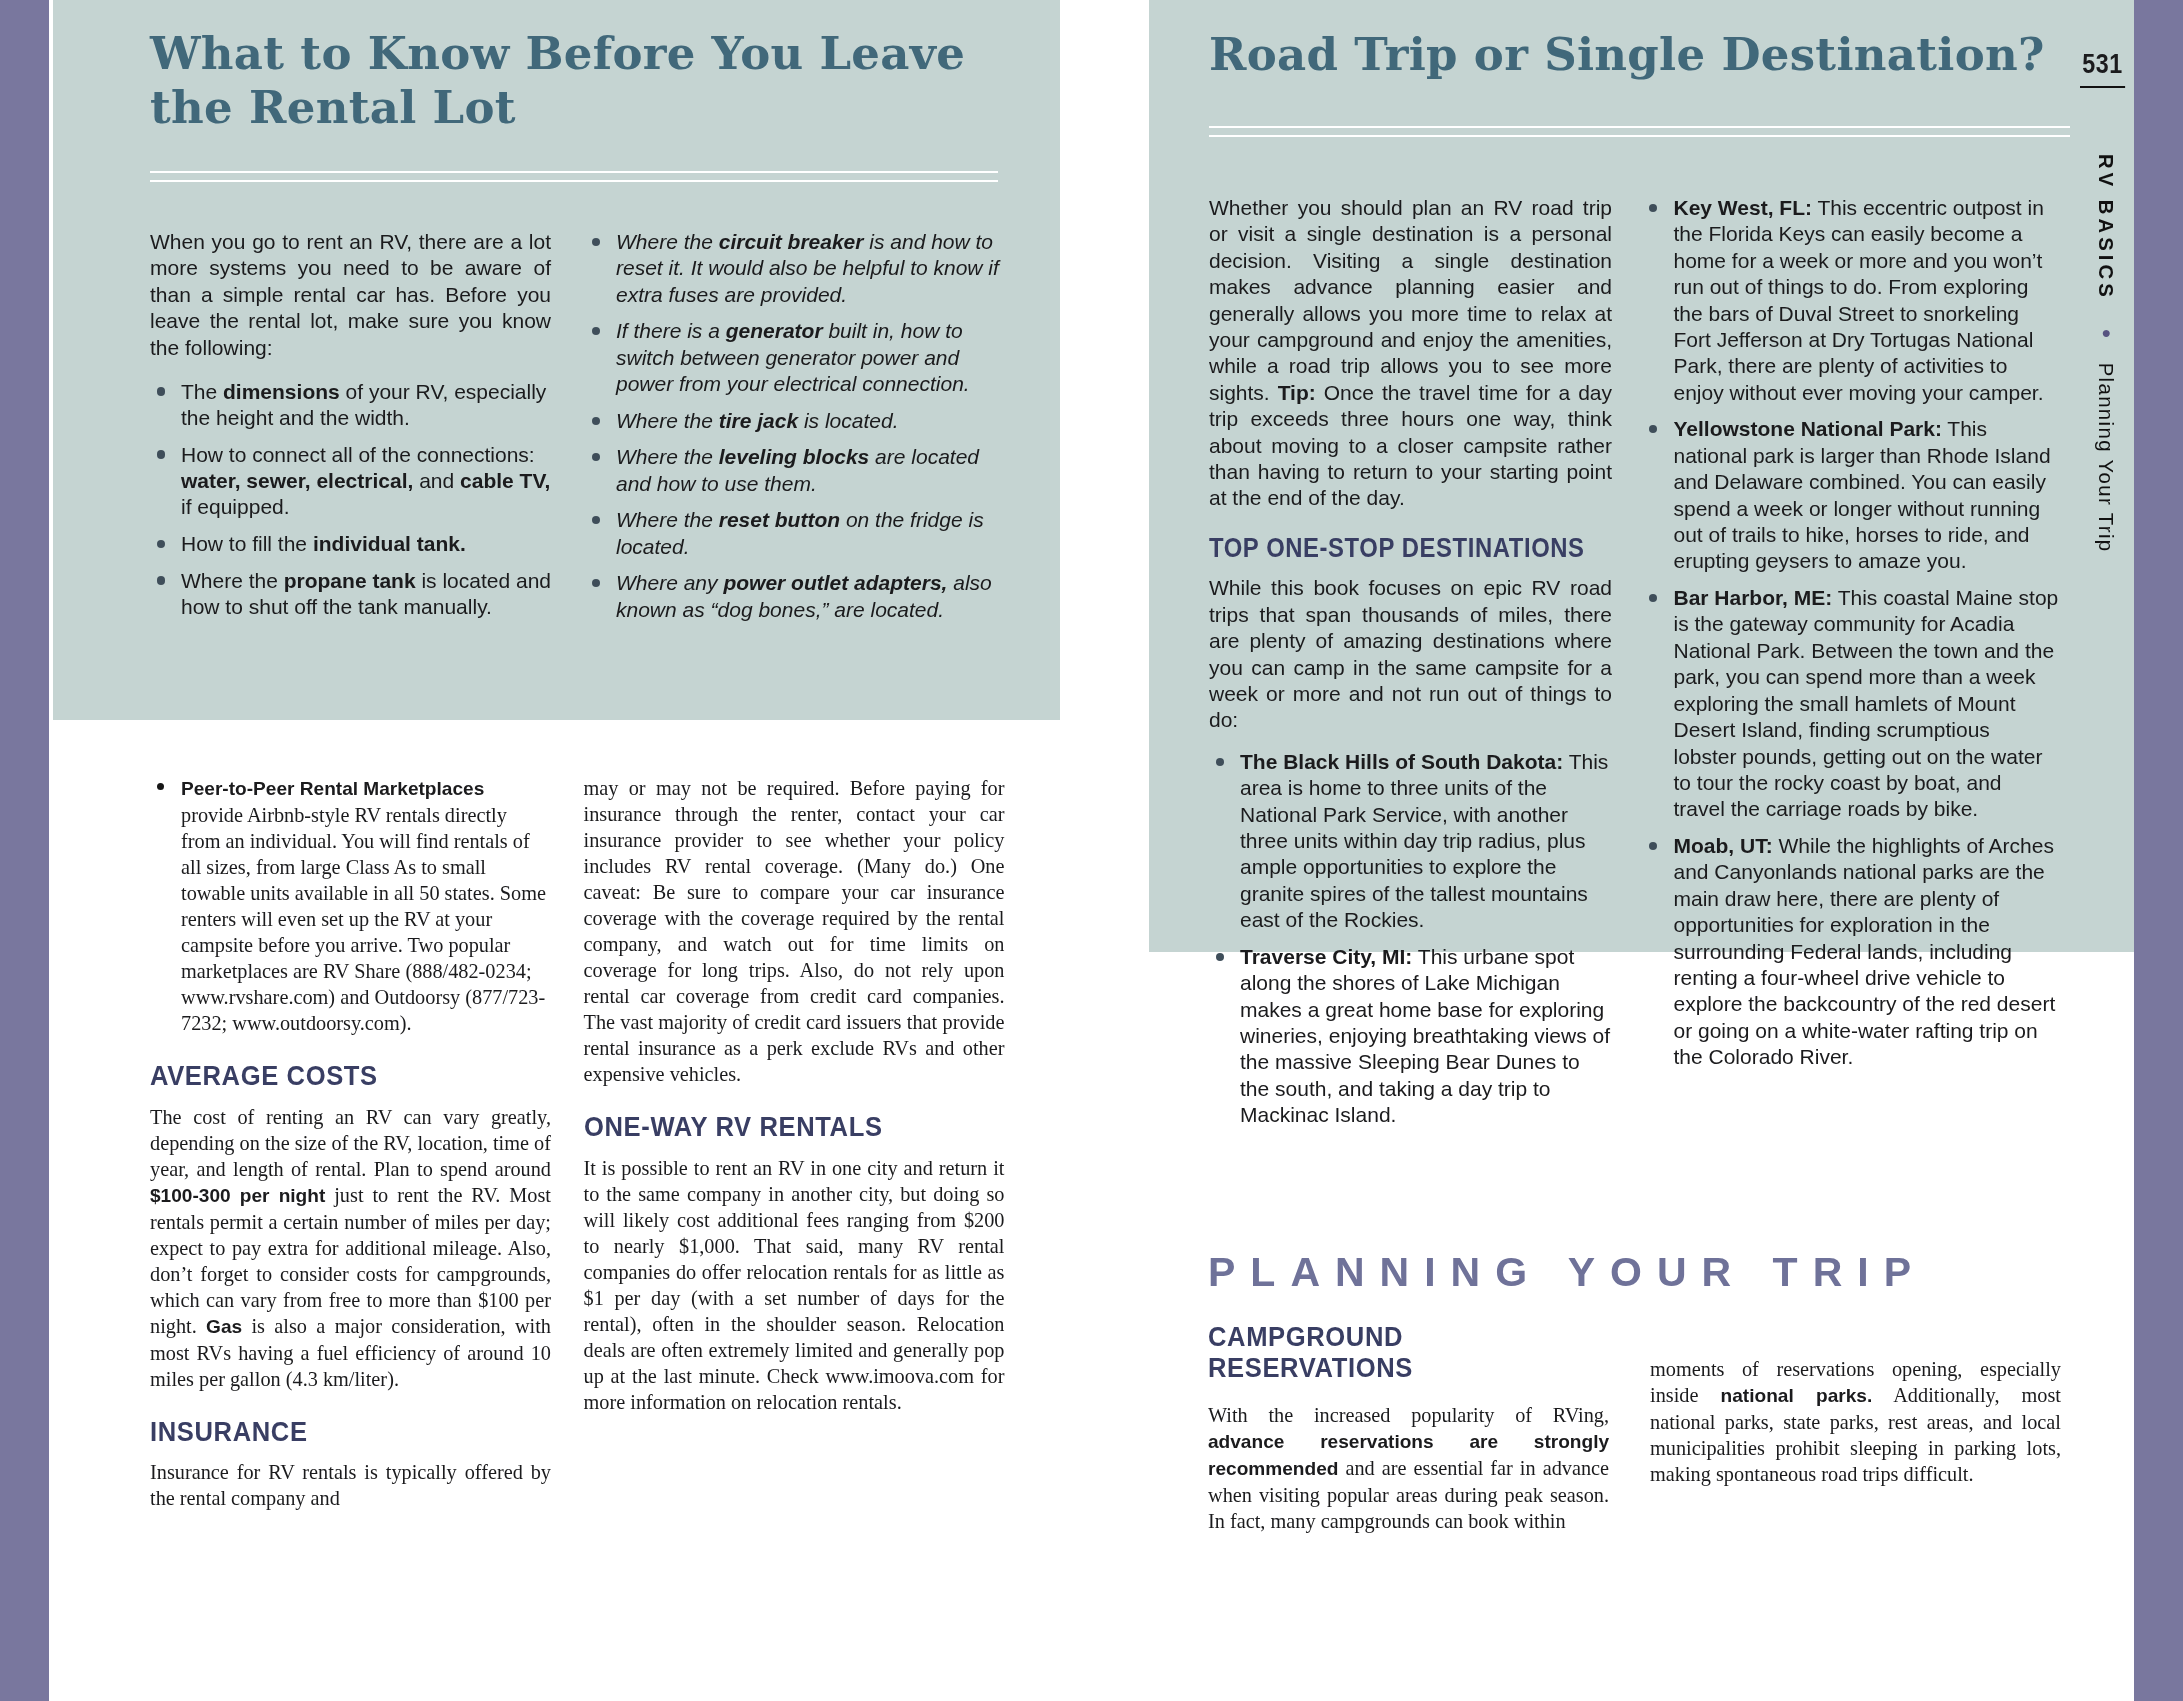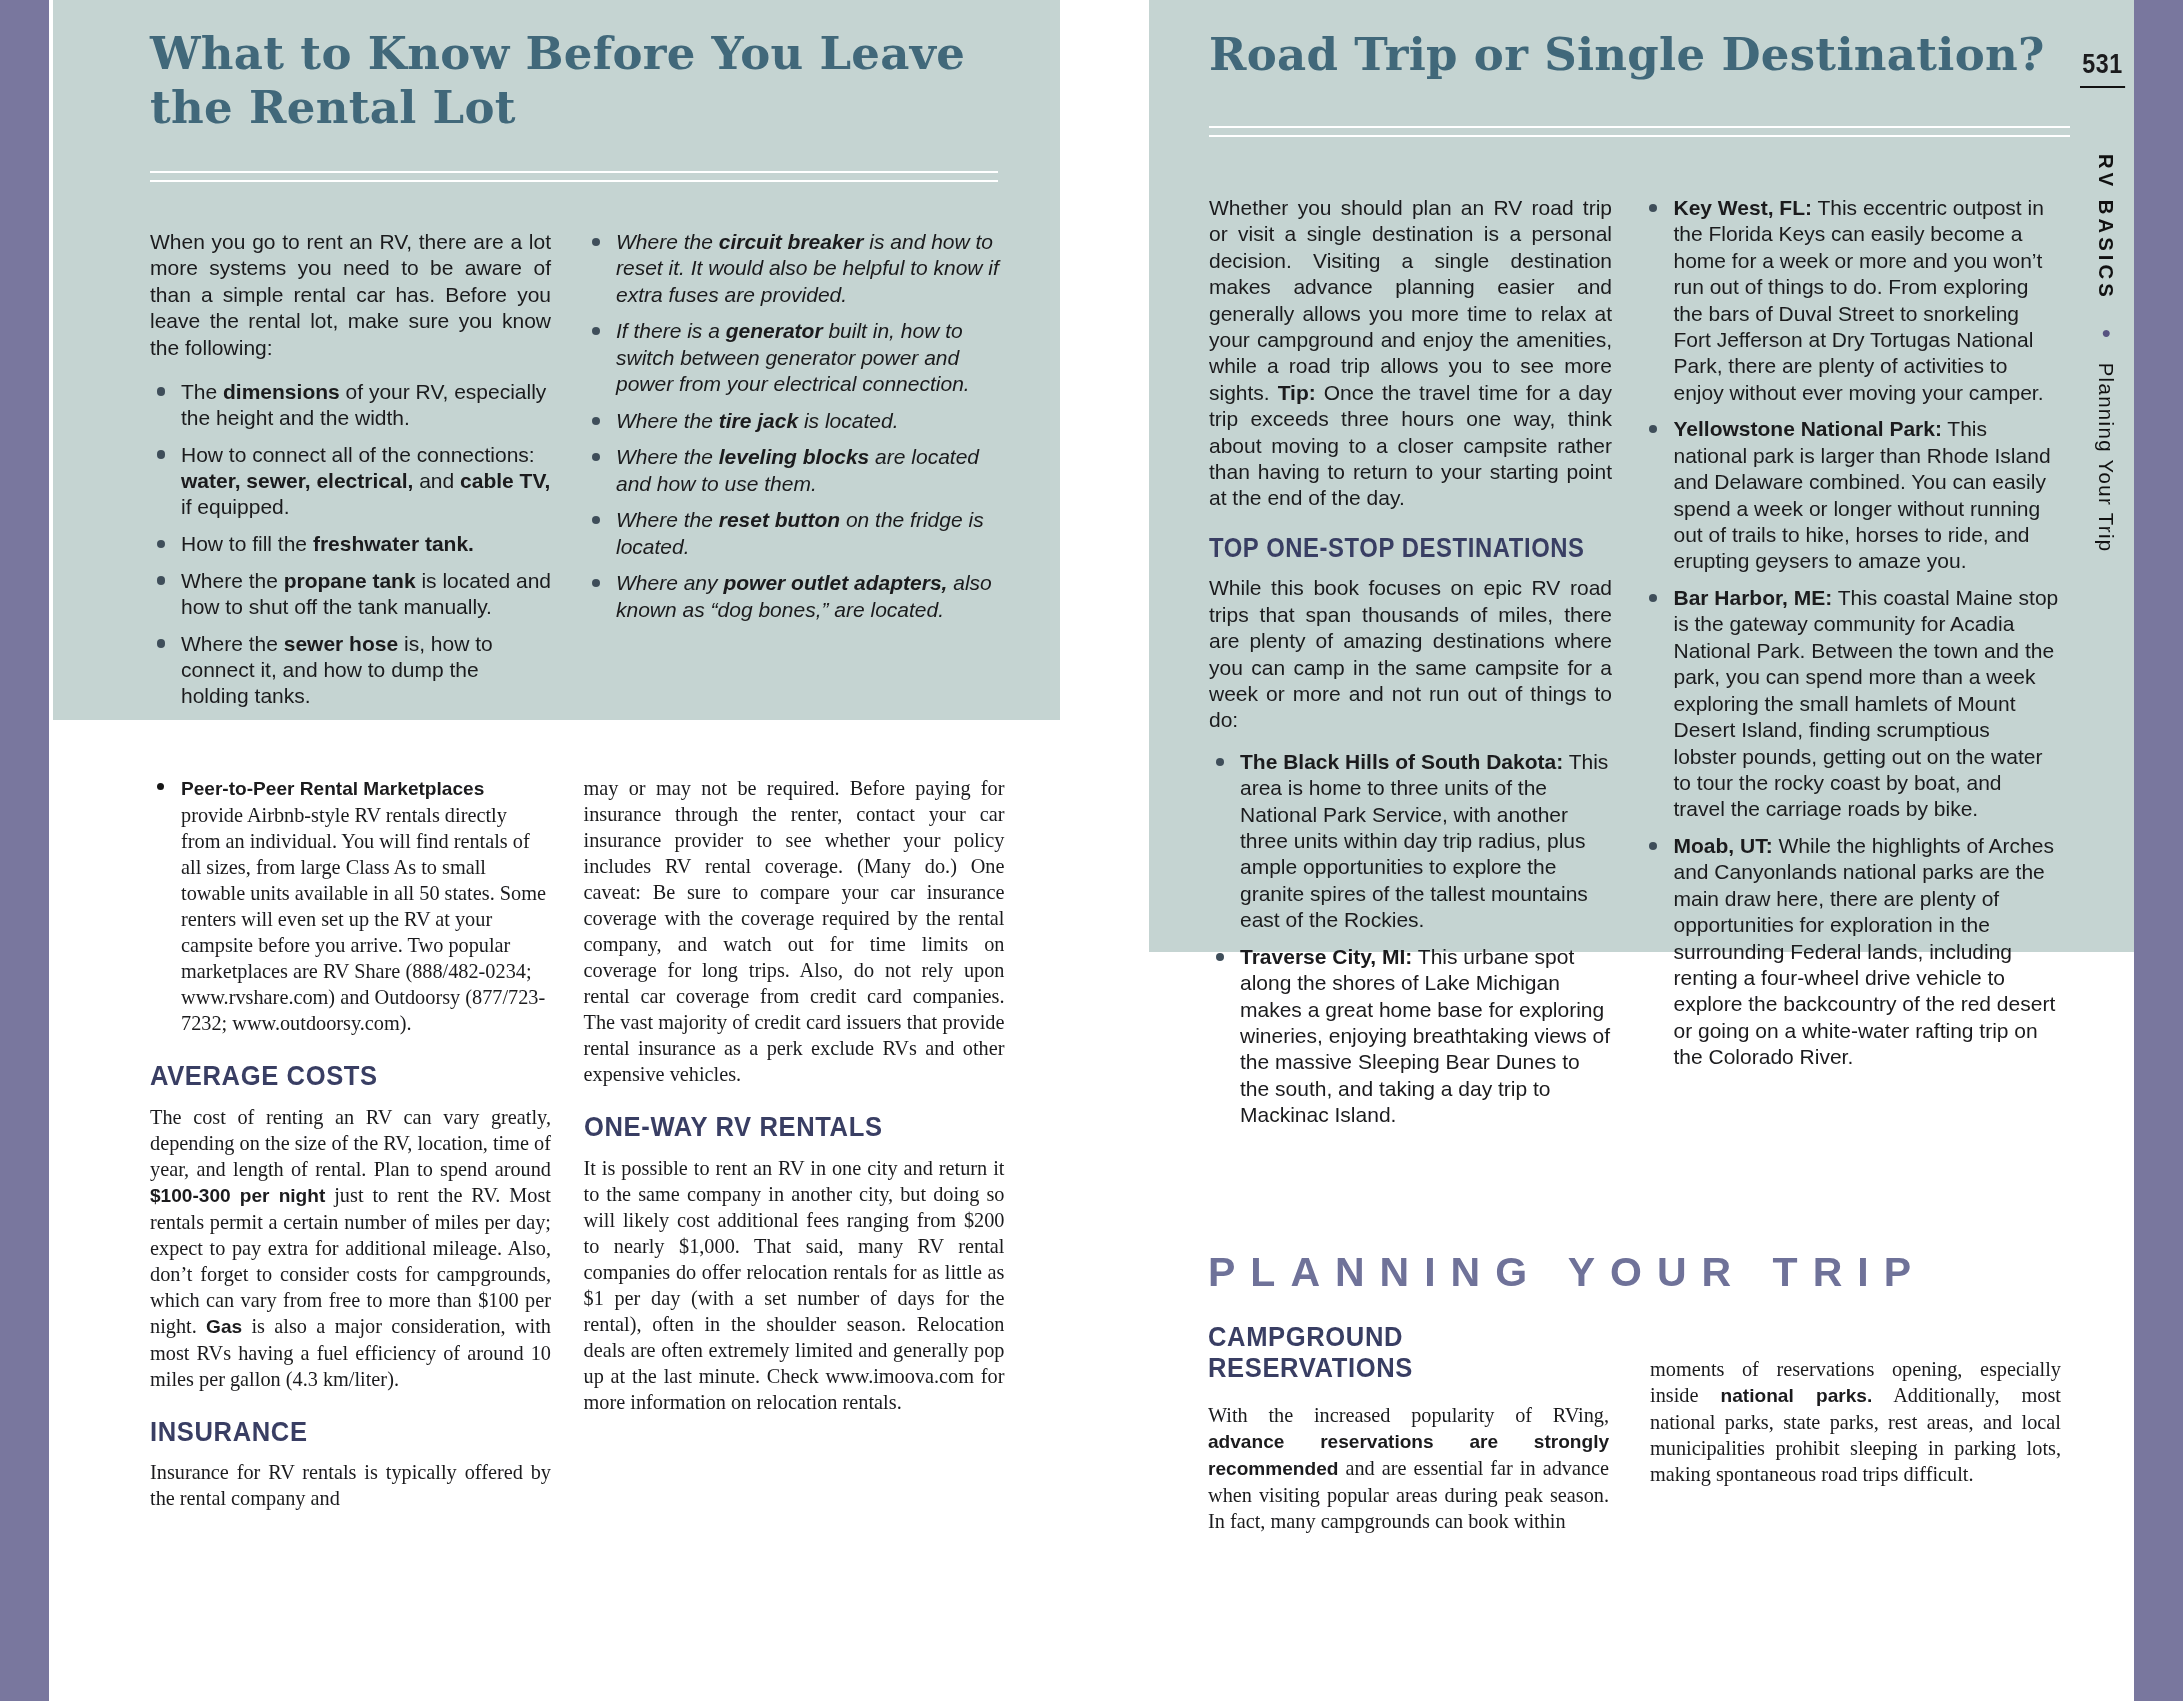--- a/index.html
+++ b/index.html
@@ -85,23 +85,22 @@
     <h1 class="title" style="left:97px;top:27px;"><span>What to Know Before You Leave</span><br>
       <span>the Rental Lot</span></h1>
     <div class="dblrule" style="left:97px;top:171px;width:848px;"></div>
 
     <div class="cols" style="left:97px;top:229px;width:852px;gap:34px;">
       <div class="col" style="width:401px;">
         <p class="sans just">When you go to rent an RV, there are a lot more systems you need to be aware of than a simple rental car has. Before you leave the rental lot, make sure you know the following:</p>
         <ul class="blist mt26">
           <li class="bitem sans"><span class="dot"></span><span>The <b>dimensions</b> of your RV, especially the height and the width.</span></li>
           <li class="bitem sans"><span class="dot"></span><span>How to connect all of the connections: <b>water, sewer, electrical,</b> and <b>cable TV,</b> if equipped.</span></li>
-          <li class="bitem sans"><span class="dot"></span><span>How to fill the <b>freshwater tank.</b></span></li>
+          <li class="bitem sans"><span class="dot"></span><span>How to fill the <b>individual tank.</b></span></li>
           <li class="bitem sans"><span class="dot"></span><span>Where the <b>propane tank</b> is located and how to shut off the tank manually.</span></li>
-          <li class="bitem sans"><span class="dot"></span><span>Where the <b>sewer hose</b> is, how to connect it, and how to dump the holding tanks.</span></li>
         </ul>
       </div>
       <div class="col" style="width:417px;font-style:italic;">
         <ul class="blist">
           <li class="bitem sans"><span class="dot"></span><span>Where the <b>circuit breaker</b> is and how to reset it. It would also be helpful to know if extra fuses are provided.</span></li>
           <li class="bitem sans"><span class="dot"></span><span>If there is a <b>generator</b> built in, how to switch between generator power and power from your electrical connection.</span></li>
           <li class="bitem sans"><span class="dot"></span><span>Where the <b>tire jack</b> is located.</span></li>
           <li class="bitem sans"><span class="dot"></span><span>Where the <b>leveling blocks</b> are located and how to use them.</span></li>
           <li class="bitem sans"><span class="dot"></span><span>Where the <b>reset button</b> on the fridge is located.</span></li>
           <li class="bitem sans"><span class="dot"></span><span>Where any <b>power outlet adapters,</b> also known as “dog bones,” are located.</span></li>

